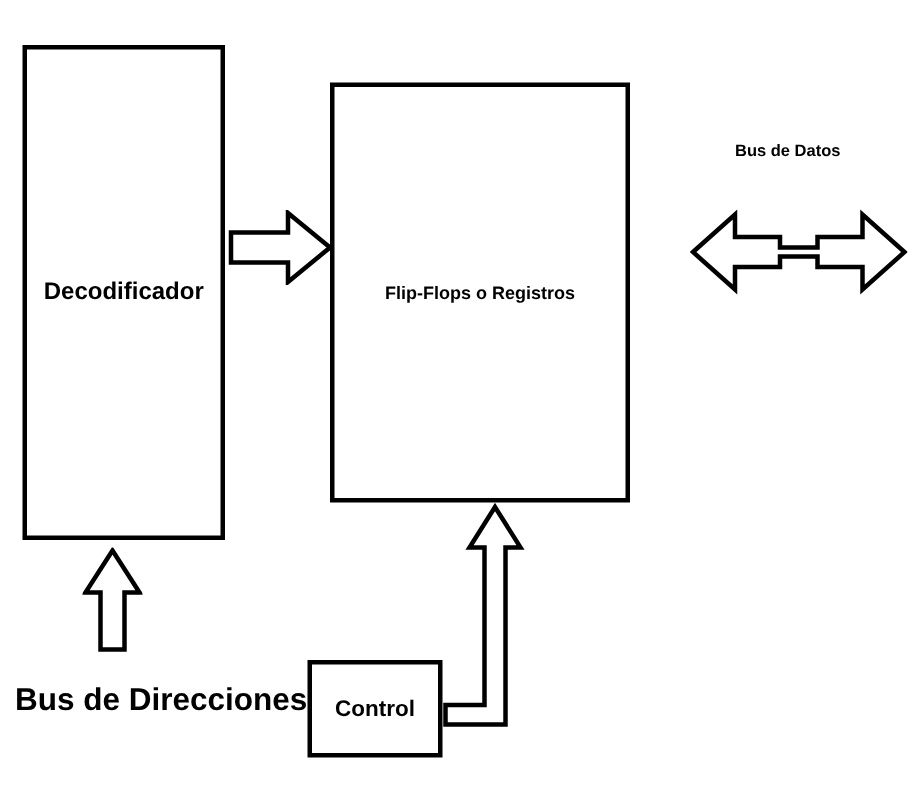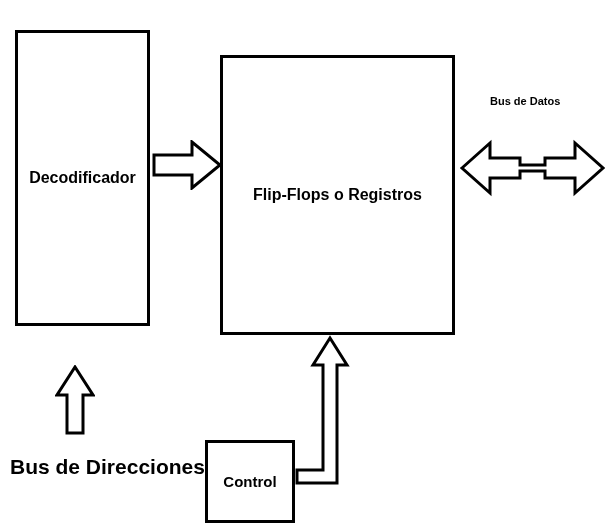--- a/index.html
+++ b/index.html
@@ -1,23 +1,23 @@
 <!DOCTYPE html>
 <html><head>
   <meta charset="utf-8">
   <style>
     * { margin: 0; padding: 0; box-sizing: border-box; }
     body { width: 615px; height: 532px; background: #fff; position: relative; font-family: Arial, sans-serif; }
     .box { position: absolute; border: 3px solid #000; display: flex; align-items: center; justify-content: center; font-weight: bold; background: #fff; }
     .label { position: absolute; font-weight: bold; }
     .arrow-svg { position: absolute; }
     
-    .decodificador { left: 15px; top: 30px; width: 135px; height: 296px; font-size: 16px; }
-    .flipflops { left: 220px; top: 55px; width: 235px; height: 280px; font-size: 16px; text-align: right; }
-    .control { left: 205px; top: 440px; width: 90px; height: 83px; font-size: 15px; }
+    .decodificador { left: 15px; top: 30px; width: 135px; height: 330px; font-size: 16px; }
+    .flipflops { left: 220px; top: 55px; width: 200px; height: 280px; font-size: 12px; text-align: right; }
+    .control { left: 205px; top: 440px; width: 90px; height: 65px; font-size: 15px; }
     .bus-datos-label { left: 490px; top: 95px; font-size: 11px; }
     .bus-direcciones-label { left: 10px; top: 455px; font-size: 21px; }
   </style>
 </head>
 <body>
 
 <div class="box decodificador">
   <span>Decodificador</span>
 </div>
 

